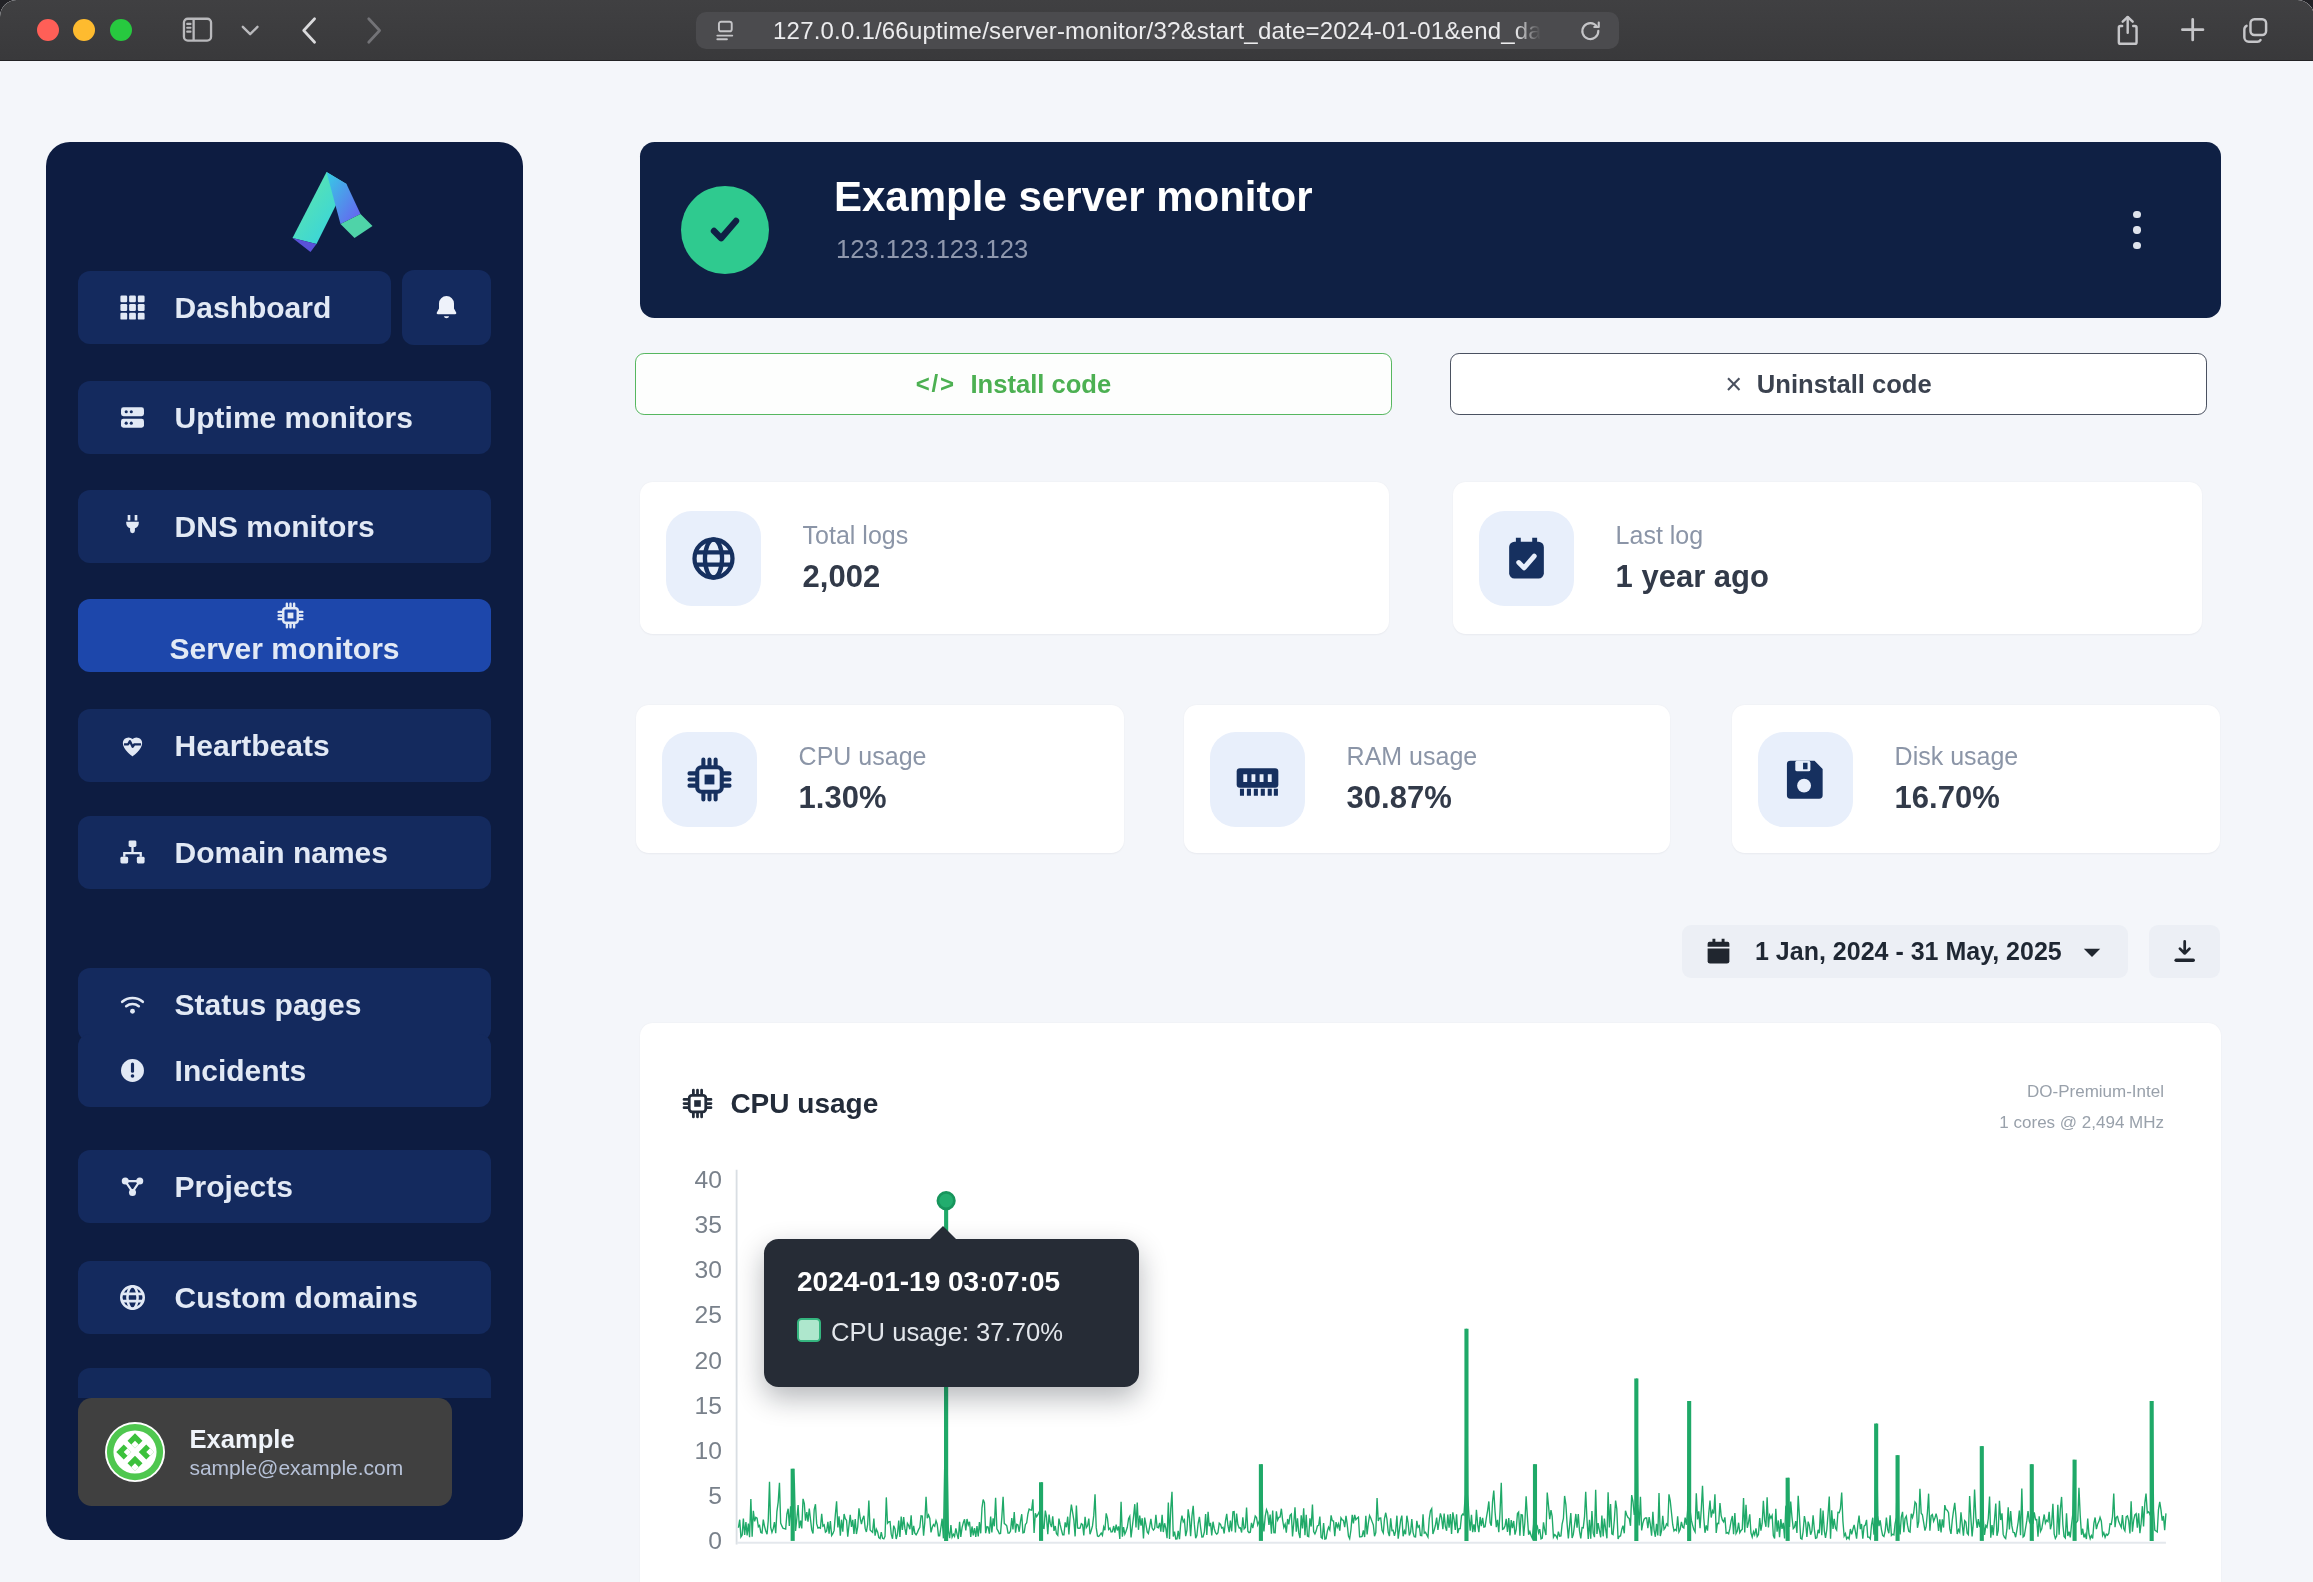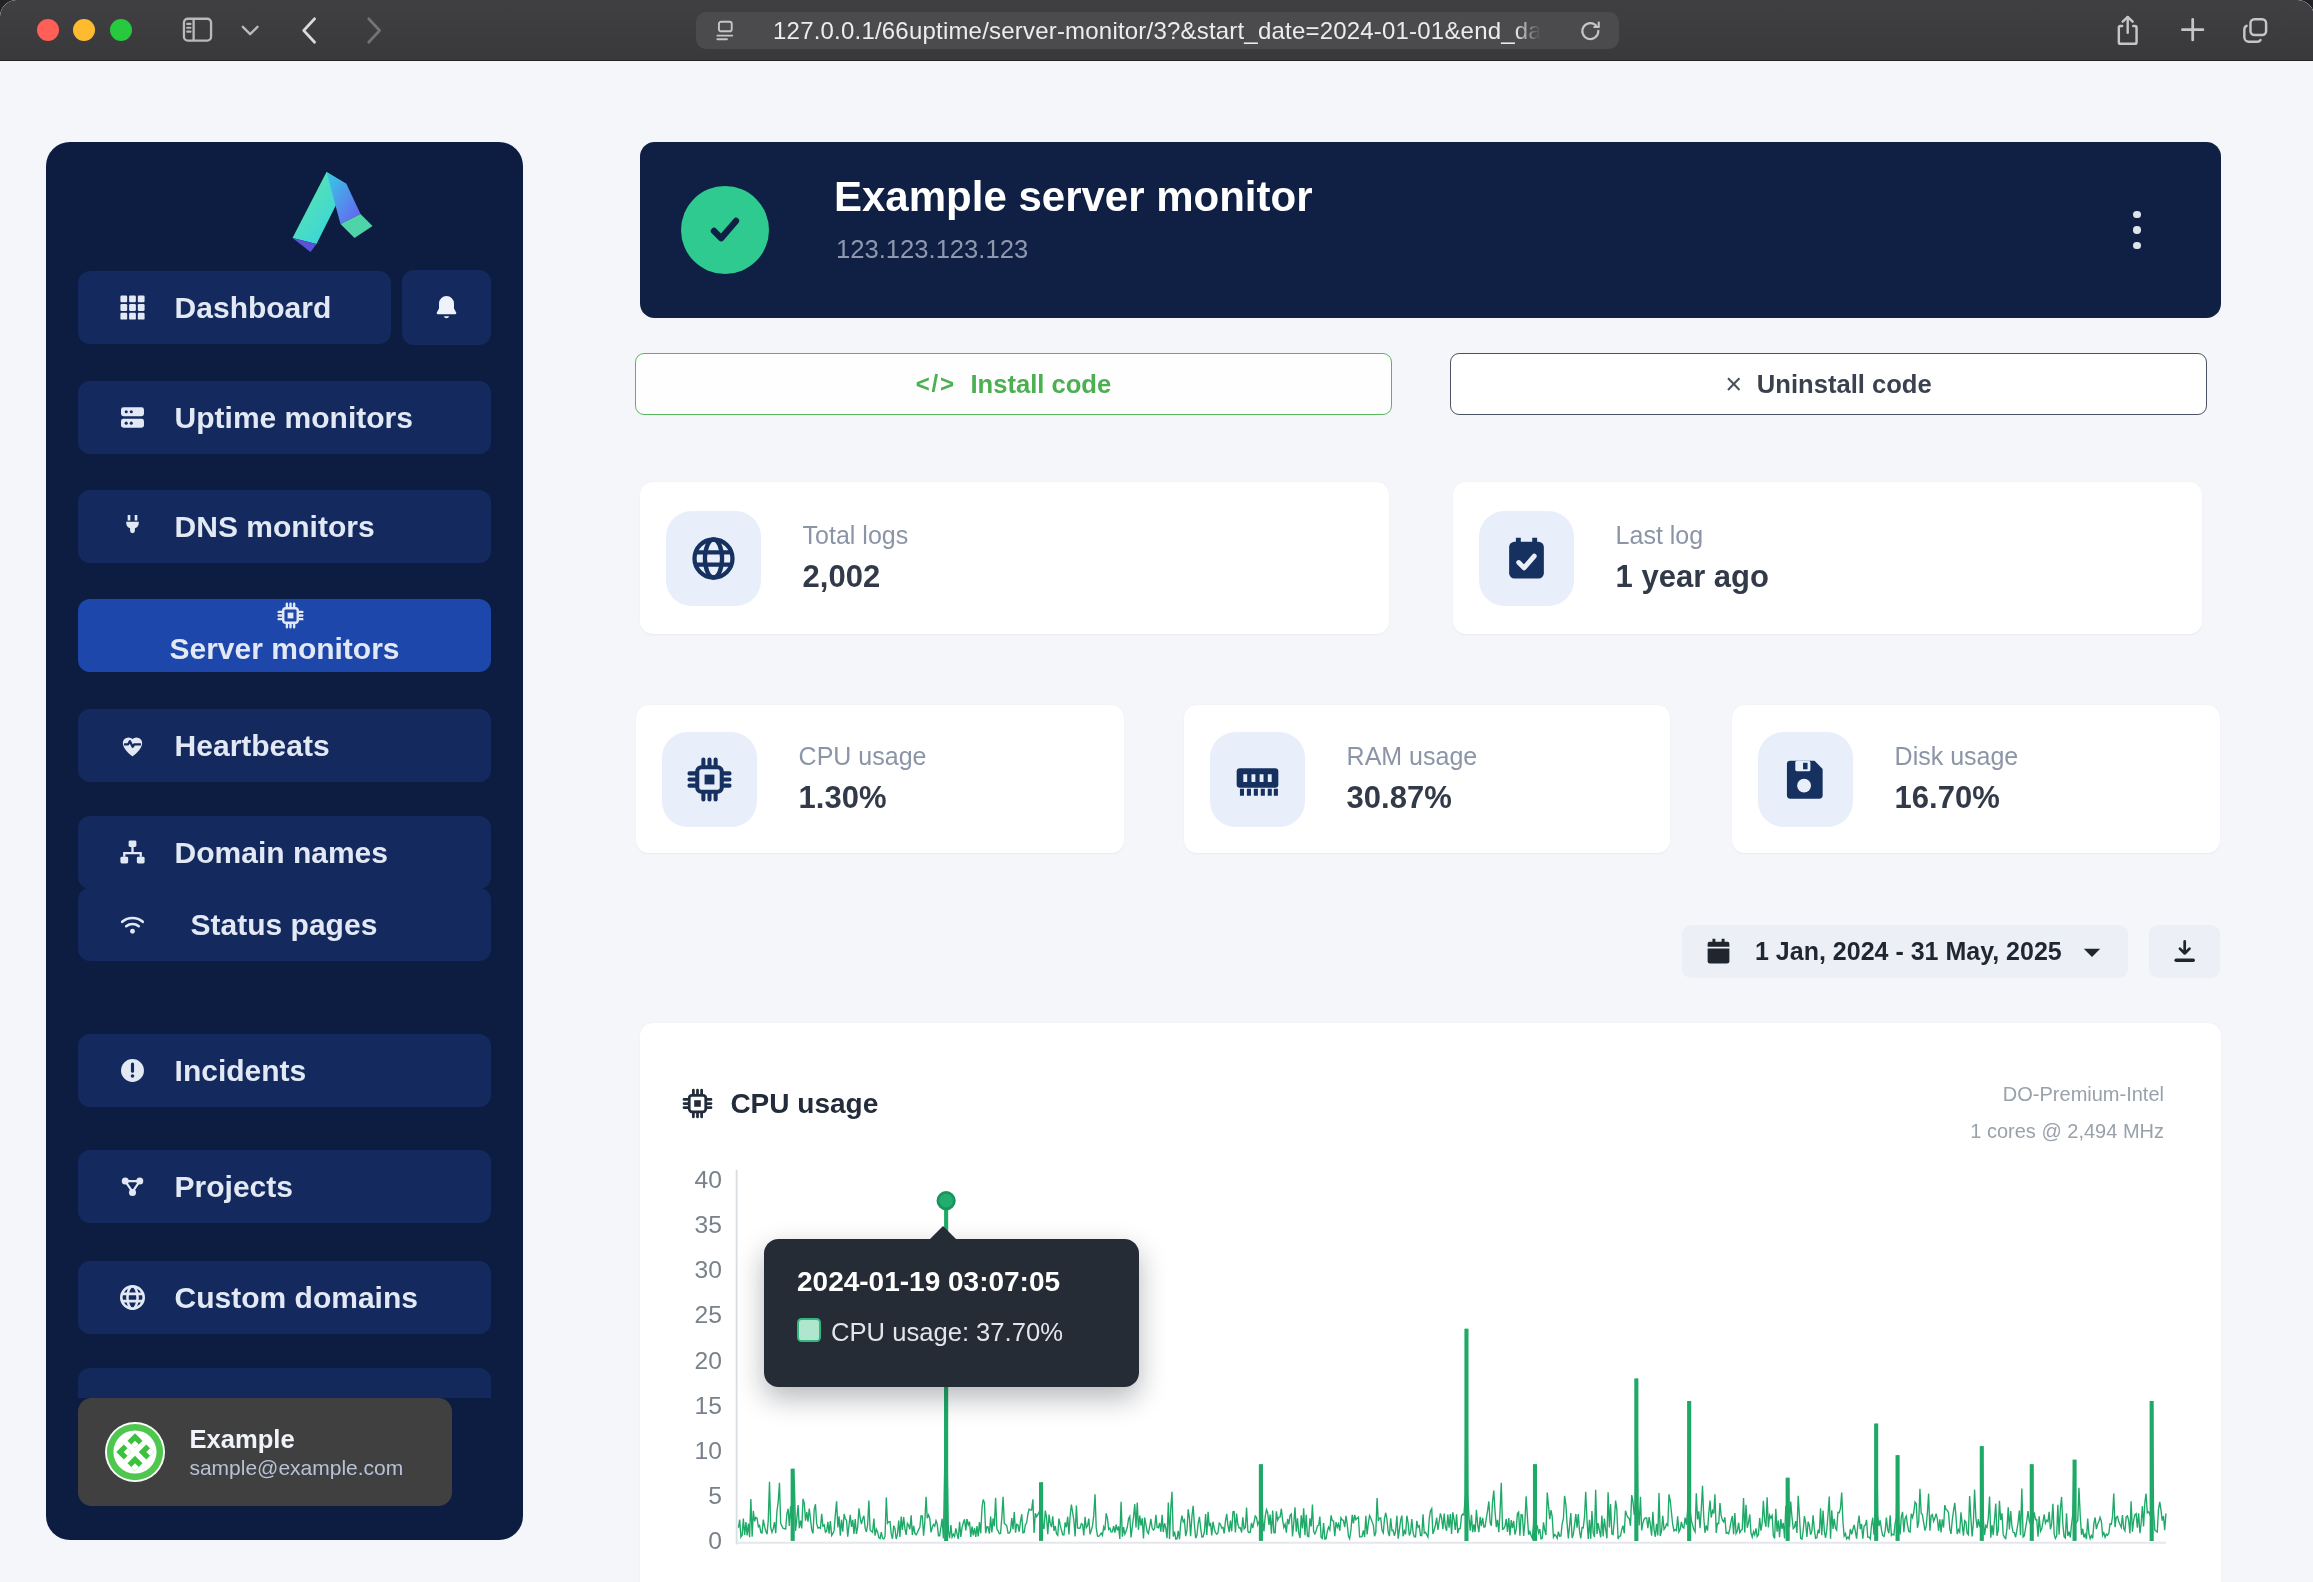--- a/index.html
+++ b/index.html
@@ -37,21 +37,21 @@
   .card{position:absolute;background:#ffffff;border-radius:12.8px;box-shadow:0 0.9px 1.8px rgba(16,24,40,.05);}
   .stat-inner{position:absolute;inset:0;display:flex;align-items:center;}
   .tile{width:95px;height:95px;margin-left:25.6px;border-radius:25.6px;background:#e8effb;display:flex;align-items:center;justify-content:center;color:#16305f;flex:none;}
   .stat-txt{margin-left:42px;}
   .stat-label{font-size:25px;color:#8b95a7;margin-bottom:9.1px;}
   .stat-value{font-size:31px;font-weight:700;color:#323a49;}
   .date-pill{position:absolute;left:1682px;top:925px;width:446px;height:53px;border-radius:9.1px;background:#eceff5;display:flex;align-items:center;color:#1f2733;font-size:25px;font-weight:600;cursor:pointer;}
   .dl-btn{position:absolute;left:2149px;top:925px;width:71px;height:53px;border-radius:9.1px;background:#eceff5;display:flex;align-items:center;justify-content:center;color:#20262f;cursor:pointer;}
   .chart-card{position:absolute;left:640px;top:1023px;width:1581px;height:585px;background:#ffffff;border-radius:12.8px;box-shadow:0 0.9px 1.8px rgba(16,24,40,.05);}
   .chart-title{position:absolute;left:681px;top:1087px;display:flex;align-items:center;gap:16.4px;font-size:28px;font-weight:700;color:#232c3a;}
-  .chart-meta{position:absolute;right:150px;top:1076px;text-align:right;font-size:20px;color:#99a1ab;line-height:1.85;}
+  .chart-meta{position:absolute;right:150px;top:1076px;text-align:right;font-size:17px;color:#99a1ab;line-height:1.85;}
   .plot-svg{position:absolute;left:0;top:0;width:2314px;height:1583px;pointer-events:none;}
   
   .tooltip{position:absolute;left:764px;top:1239px;width:375px;height:148px;background:#262c36;border-radius:14.6px;box-shadow:0 11px 27.4px rgba(10,15,25,.30);color:#fff;}
   .tooltip:before{content:"";position:absolute;top:-12.8px;left:166px;border-left:13.7px solid transparent;border-right:13.7px solid transparent;border-bottom:13.7px solid #262c36;}
   .tt-title{margin:27.4px 0 0 33px;font-size:28px;font-weight:700;}
   .tt-row{margin:20px 0 0 33px;display:flex;align-items:flex-start;gap:10px;font-size:25.6px;color:#e2e6eb;}
   .tt-swatch{width:24px;height:24px;border-radius:4.6px;background:#aee7cd;border:2.7px solid #35b57f;box-sizing:border-box;}
 </style>
 </head>
 <body>
@@ -214,21 +214,21 @@
               <g fill="currentColor">
                 <rect x="8.8" y="2" width="6.4" height="5.4" rx="1.2"></rect>
                 <rect x="2" y="15.6" width="6.4" height="5.4" rx="1.2"></rect>
                 <rect x="15.6" y="15.6" width="6.4" height="5.4" rx="1.2"></rect>
               </g>
               <path d="M12 7.4v3.4M5.2 15.6v-3h13.6v3M12 10.8v1.8" stroke="currentColor" stroke-width="1.9" fill="none"></path>
             </svg>
           </span>
           <span>Domain names</span>
         </div>
-        <div class="side-item" style="top: 746px; gap: 16px;">
+        <div class="side-item" style="top: 826px;">
           <span class="ic">
             <svg width="29" height="29" viewBox="0 0 24 24">
               <g stroke="currentColor" stroke-width="2.2" fill="none" stroke-linecap="round">
                 <path d="M3.5 9.8a13 13 0 0 1 17 0"></path>
                 <path d="M6.8 13.4a8.4 8.4 0 0 1 10.4 0"></path>
               </g>
               <circle cx="12" cy="17.6" r="2" fill="currentColor"></circle>
             </svg>
           </span>
           <span>Status pages</span>

